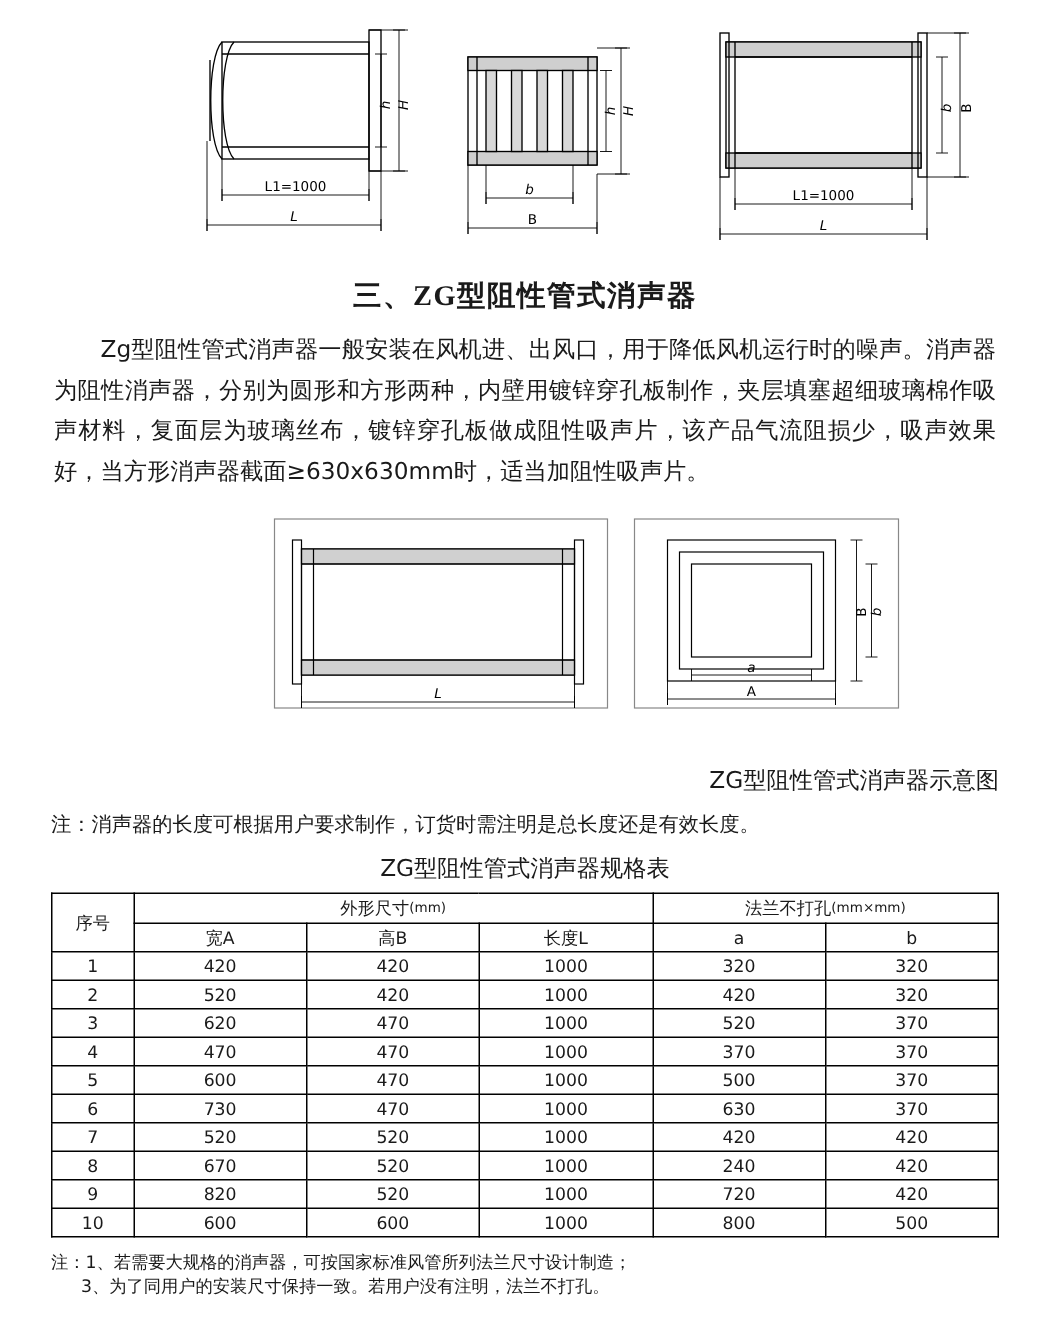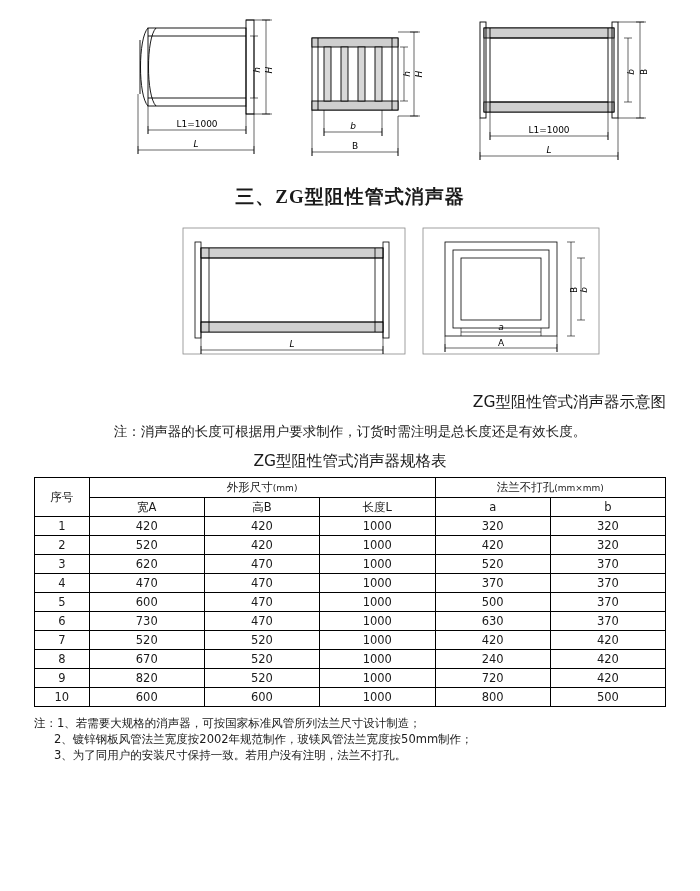--- a/index.html
+++ b/index.html
@@ -62,21 +62,21 @@
     height: 160px;
     margin-top: 14px;
   }
   .fig-caption {
     text-align: right;
     font-size: 15.5px;
     margin-top: 8px;
     font-family: "DejaVu Sans", sans-serif;
   }
   .note-line {
-    text-align: center;
+    text-align: left;
     font-size: 13.5px;
     margin-top: 10px;
     font-family: "DejaVu Sans", sans-serif;
   }
   .table-title {
     text-align: center;
     font-size: 15.5px;
     margin-top: 10px;
     margin-bottom: 5px;
     font-family: "DejaVu Sans", sans-serif;
@@ -270,20 +270,21 @@
         <text class="lbl-i" x="180" y="62" transform="rotate(-90 180 62)" text-anchor="middle">b</text>
         <text x="193" y="62" transform="rotate(-90 193 62)" text-anchor="middle">B</text>
         <text x="95" y="123" text-anchor="middle">L1=1000</text>
         <text class="lbl-i" x="95" y="143" text-anchor="middle">L</text>
       </svg>
     </div>
   </div>
 
   <div class="section-title">三、ZG型阻性管式消声器</div>
 
+  <div class="body-text">Zg型阻性管式消声器一般安装在风机进、出风口，用于降低风机运行时的噪声。消声器为阻性消声器，分别为圆形和方形两种，内壁用镀锌穿孔板制作，夹层填塞超细玻璃棉作吸声材料，复面层为玻璃丝布，镀锌穿孔板做成阻性吸声片，该产品气流阻损少，吸声效果好，当方形消声器截面≥630x630mm时，适当加阻性吸声片。</div>
 
   <div class="mid-diagrams">
 
     <div class="dwg" style="left:145px;top:0;">
       <svg width="230" height="150" viewBox="0 0 230 150">
         <g stroke="#000" fill="none" stroke-width="0.8">
 
           <rect x="4" y="4" width="222" height="126" stroke="#888"></rect>
 
           <rect x="22" y="24" width="182" height="84"></rect>
@@ -441,17 +442,16 @@
         <td>600</td>
         <td>1000</td>
         <td>800</td>
         <td>500</td>
       </tr>
     </tbody>
   </table>
 
   <div class="footnotes">
     <div>注：1、若需要大规格的消声器，可按国家标准风管所列法兰尺寸设计制造；</div>
-    <div style="padding-left:20px">2、镀锌钢板风管法兰宽度按2002年规范制作，玻镁风管法兰宽度按50mm制作；</div>
     <div style="padding-left:20px">3、为了同用户的安装尺寸保持一致。若用户没有注明，法兰不打孔。</div>
   </div>
 
 </div>
 
 </body></html>

